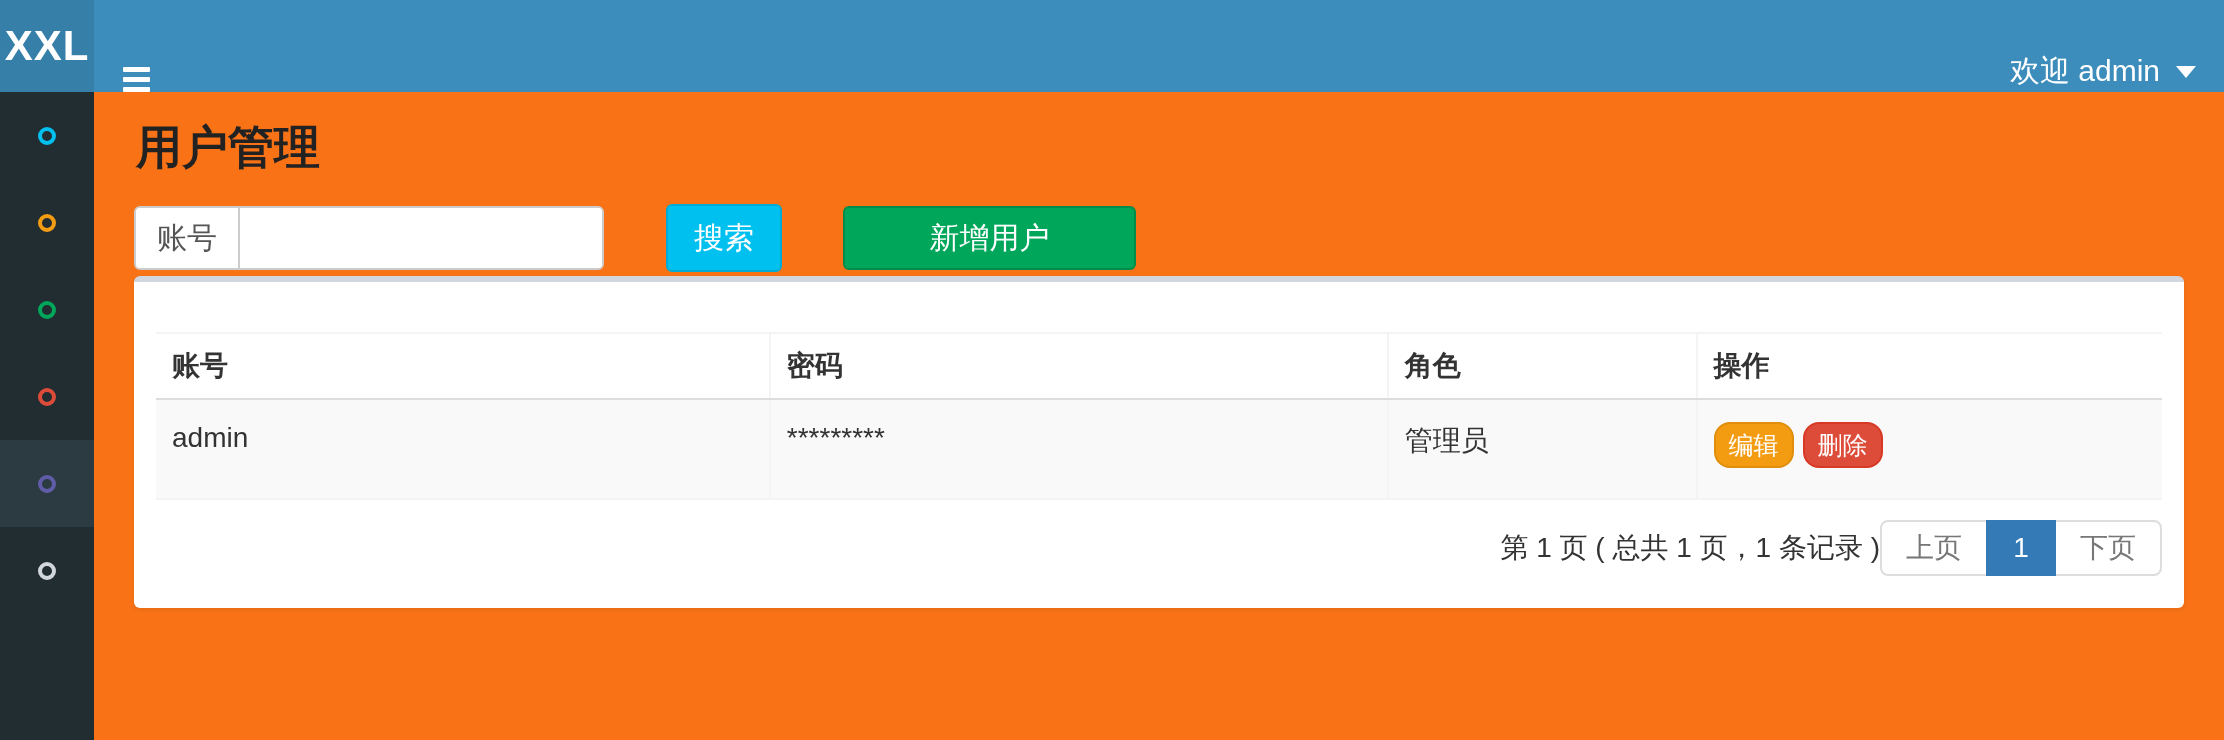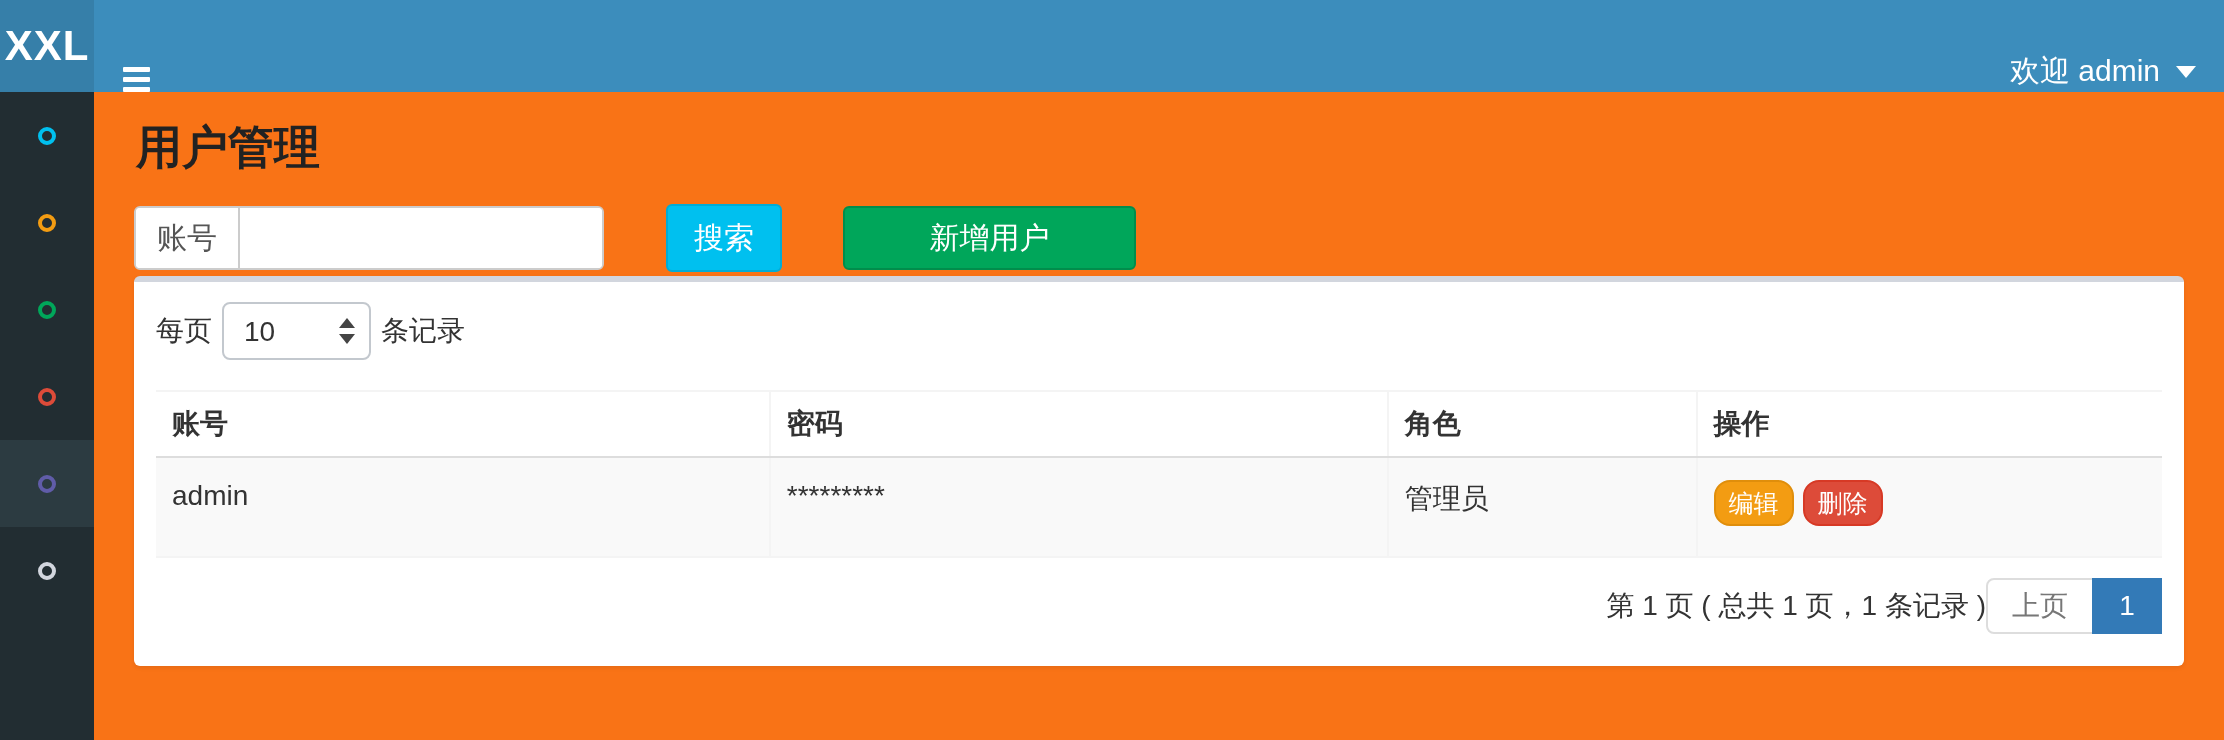--- a/index.html
+++ b/index.html
@@ -151,33 +151,20 @@
         <div class="input-group">
           <span class="input-addon">账号</span>
           <input class="account-input" type="text" value="" style="">
         </div>
         <button class="btn btn-search">搜索</button>
         <button class="btn btn-add">新增用户</button>
       </div>
 
       <div class="panel">
 
-        <div class="page-size-row">
-          <span>每页</span>
-          <span class="select-wrap">
-            <select class="page-size-select">
-              <option>10</option>
-            </select>
-            <span class="select-arrows">
-              <span class="arr-up"></span>
-              <span class="arr-down"></span>
-            </span>
-          </span>
-          <span>条记录</span>
-        </div>
 
         <table class="user-table">
           <colgroup>
               <col class="c1">
               <col class="c2">
               <col class="c3">
               <col class="c4">
             </colgroup>
           <thead>
             <tr>
@@ -195,19 +182,20 @@
                 <td><button class="btn-sm" style="background: rgb(243, 156, 18); border-color: rgb(224, 142, 11);">编辑</button><button class="btn-sm" style="background: rgb(221, 75, 57); border-color: rgb(215, 57, 37);">删除</button></td>
               </tr>
             </tbody>
         </table>
 
         <div class="panel-footer">
           <div class="page-info">第 1 页 ( 总共 1 页，1 条记录 )</div>
           <div class="pagination">
             <div class="page-btn first">上页</div>
             <div class="page-btn active">1</div>
+            <div class="page-btn last">下页</div>
           </div>
         </div>
 
       </div>
     </div>
   </div>
 </div>
 
 </body></html>

